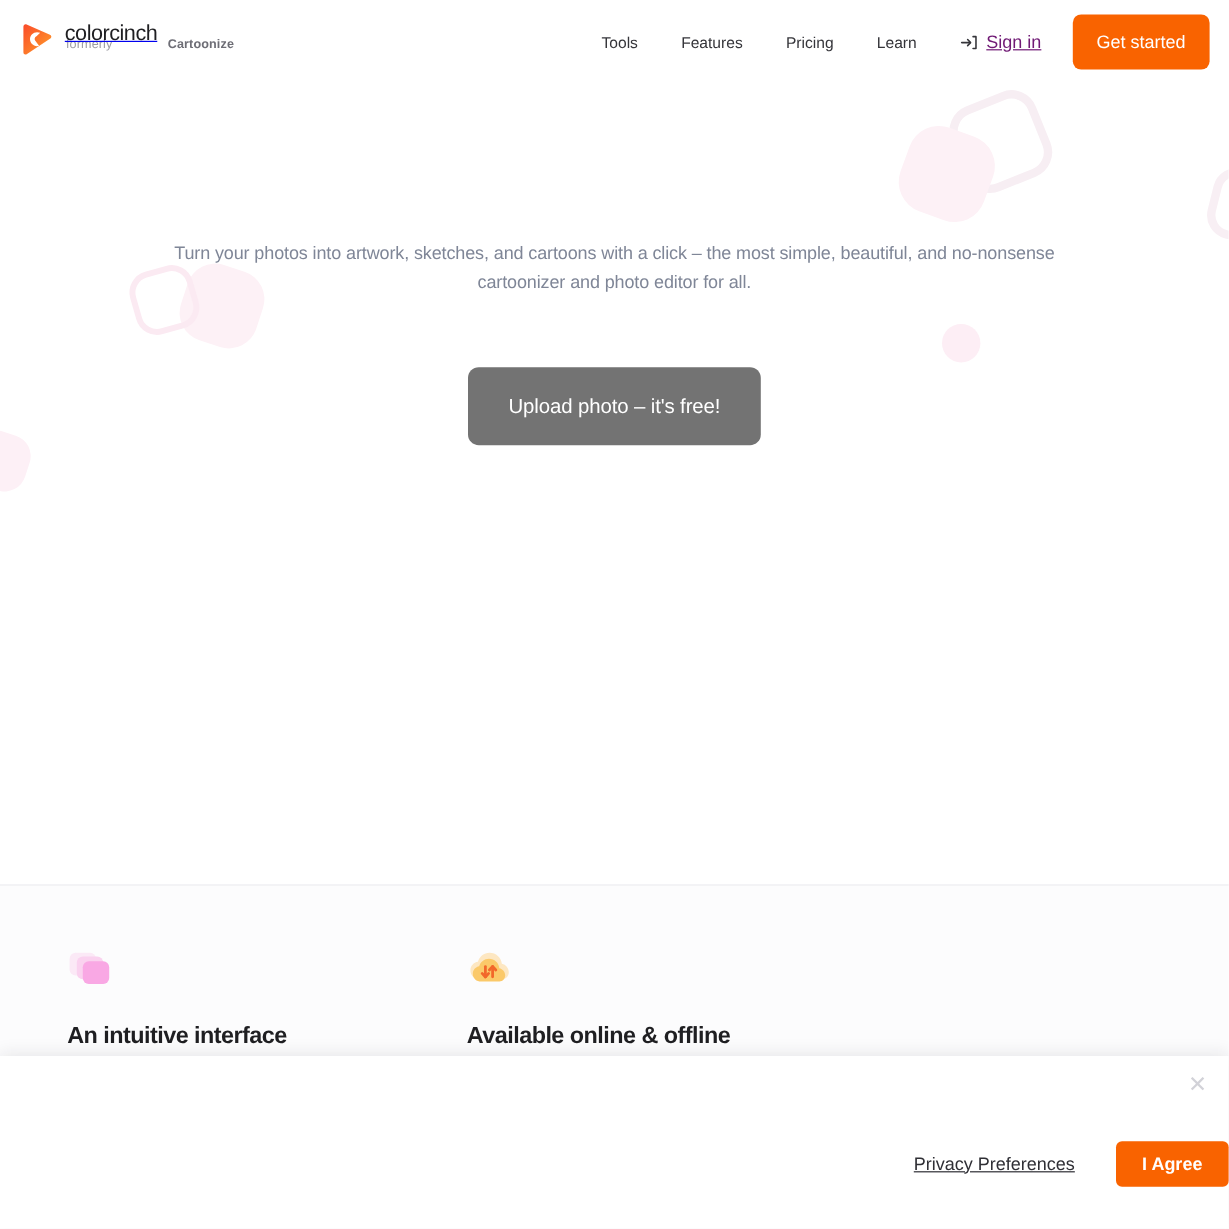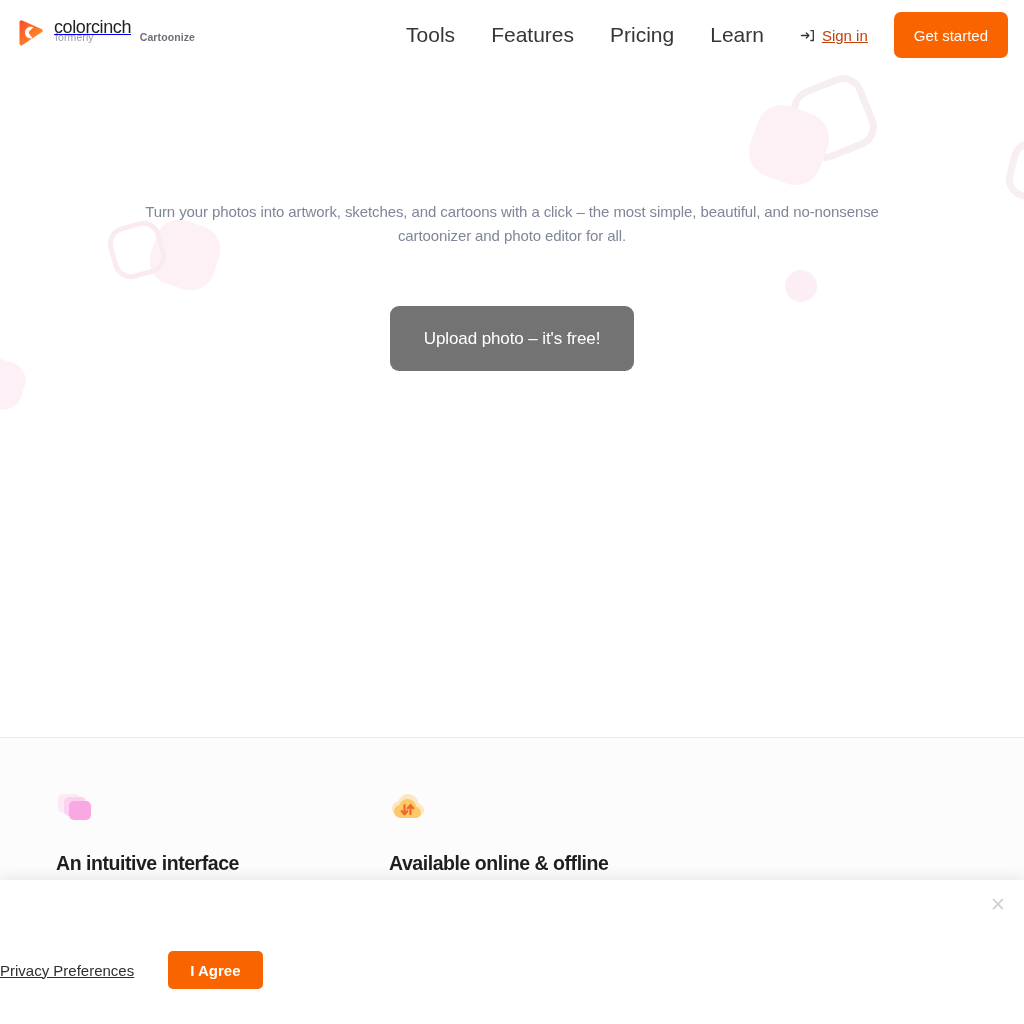--- a/index.html
+++ b/index.html
@@ -68,34 +68,34 @@
     position: absolute;
     right: 16px;
     top: 0;
     height: 70px;
     display: flex;
     align-items: center;
     gap: 0;
   }
 
   .nav-link {
-    font-size: 21px;
+    font-size: 13px;
     color: #35353a;
     padding: 0 18px;
     text-decoration: none;
     white-space: nowrap;
     cursor: pointer;
   }
 
   .nav-signin {
     display: flex;
     align-items: center;
     gap: 7px;
     font-size: 15px;
-    color: #c2410c;
+    color: #701a75;
     padding: 0 14px 0 18px;
     cursor: pointer;
     white-space: nowrap;
     text-align: right;
   }
 
   .signin-icon { width: 15px; height: 15px; display:block; }
 
   .btn-primary {
     background: #f96300;
@@ -221,21 +221,21 @@
     color: #2f2f35;
     padding: 0 60px;
     line-height: 1.45;
   }
 
   .cookie-actions {
     position: absolute;
     top: 71px;
     left: 0; right: 0;
     display: flex;
-    justify-content: flex-start;
+    justify-content: flex-end;
     align-items: center;
     gap: 34px;
   }
 
   .cookie-link {
     font-size: 15px;
     color: #2f2f35;
     text-decoration: underline;
     cursor: pointer;
     font-weight: 500;

